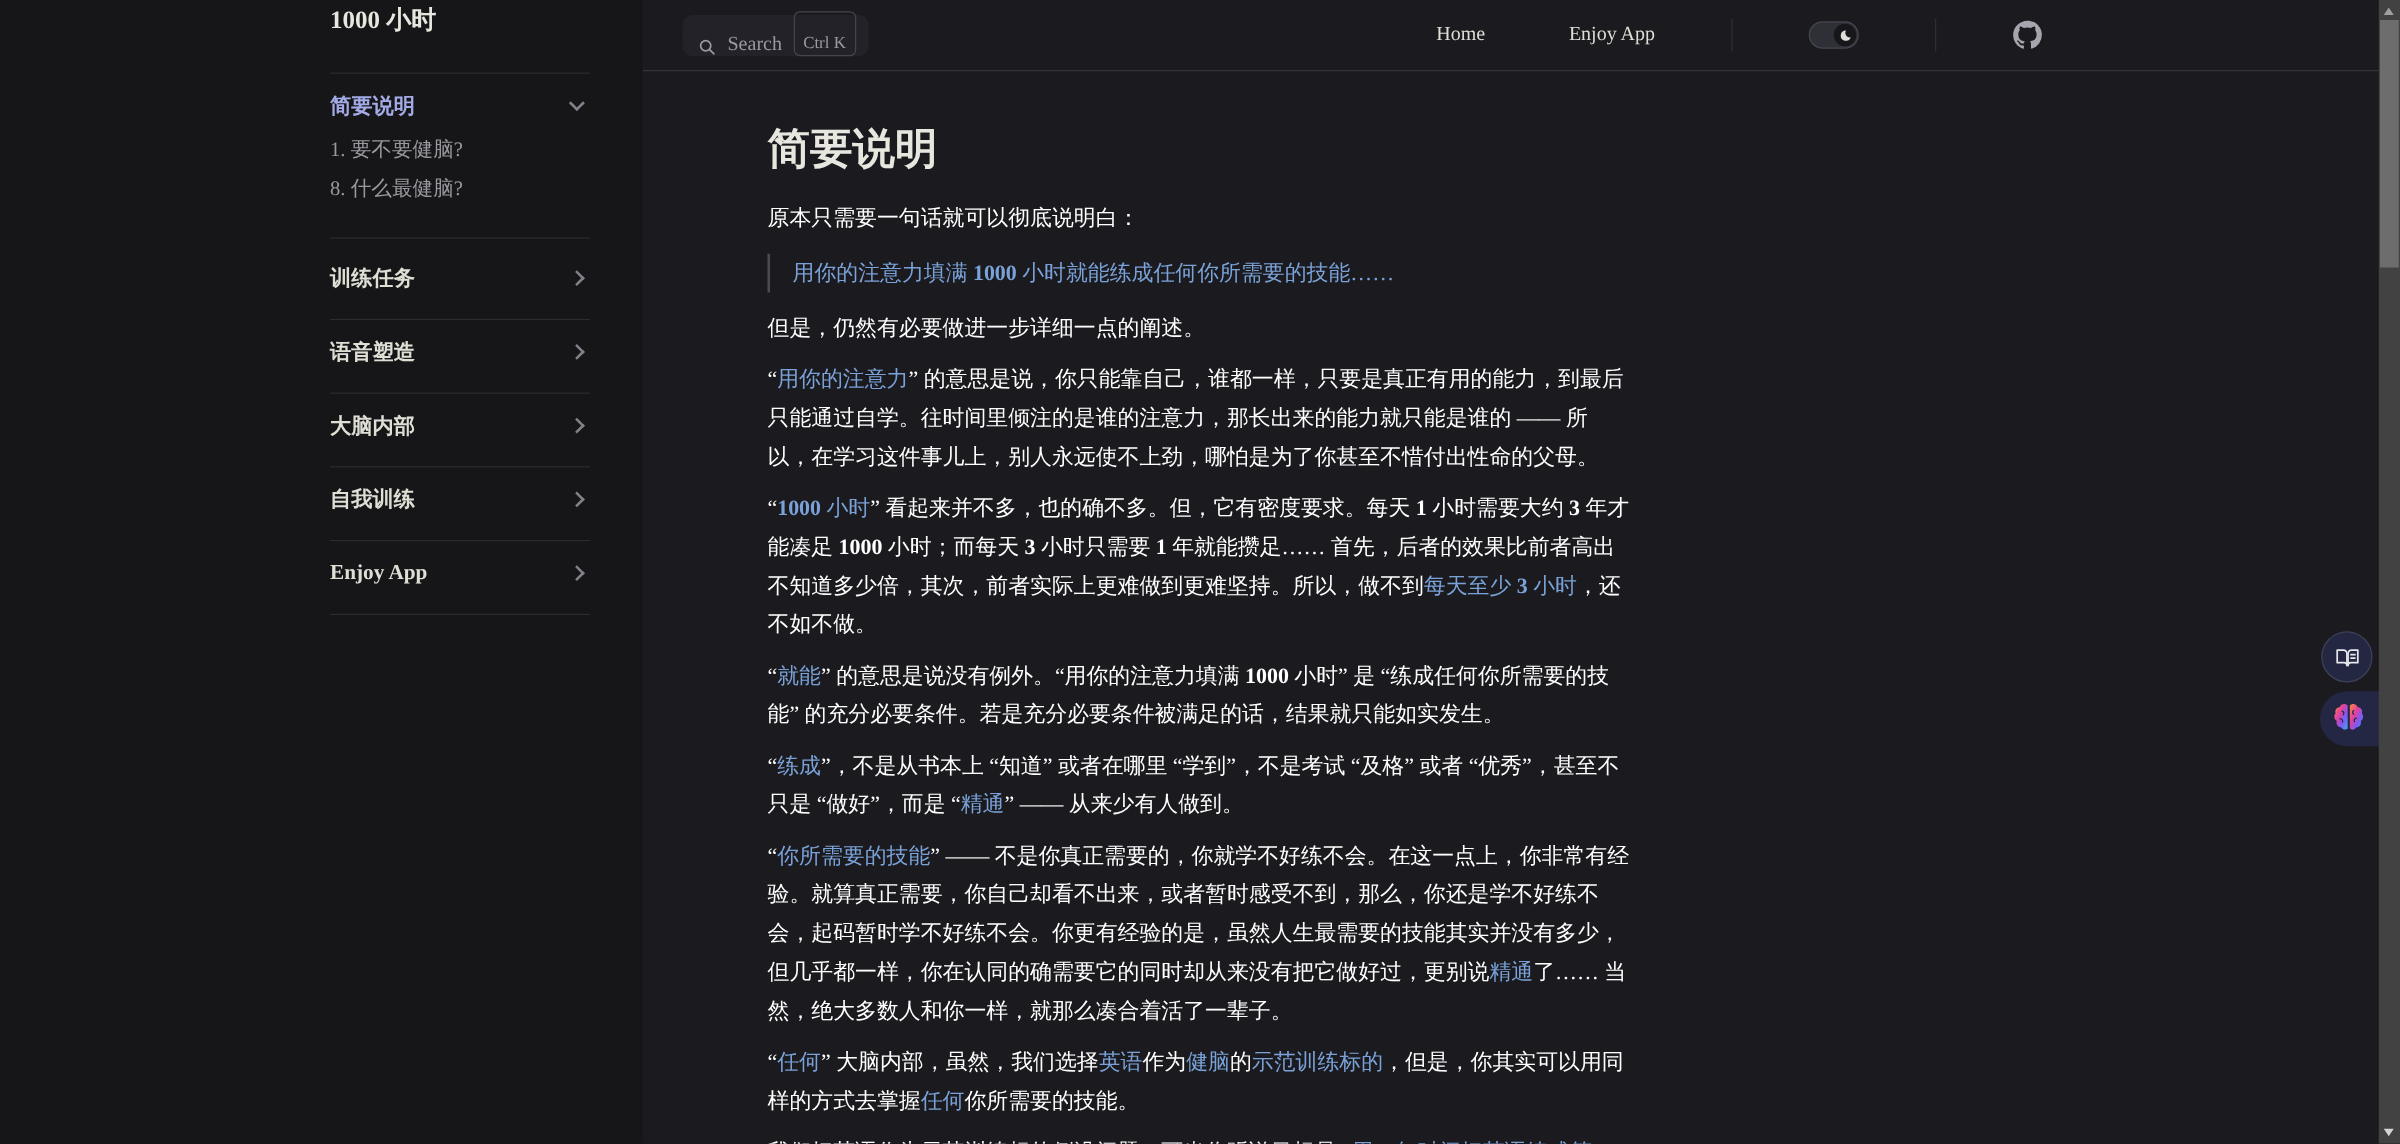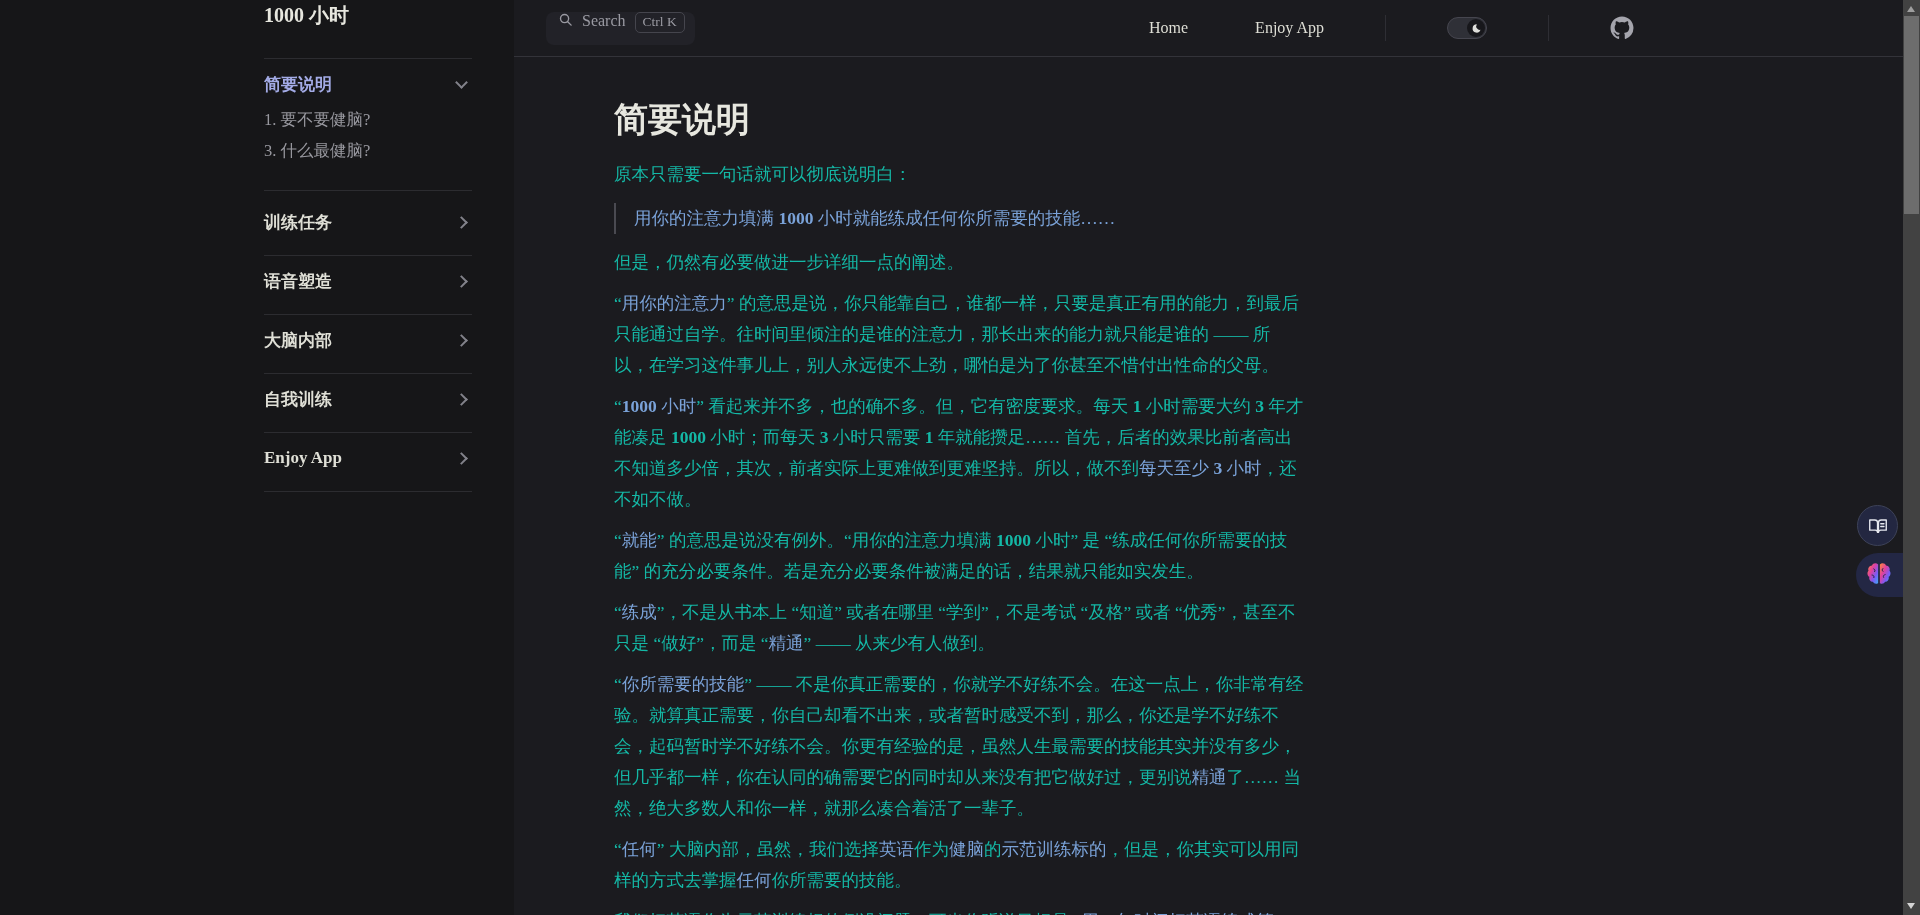--- a/index.html
+++ b/index.html
@@ -40,27 +40,27 @@
     text-decoration: none;
   }
   
   .main { position: absolute; left: 514px; top: 0; width: 1389px; height: 915px; }
   .navbar {
     position: relative; height: 57px;
     border-bottom: 1px solid rgba(60,60,67,.75);
   }
   .search {
     position: absolute; left: 32px; top: 12px; height: 33px;
-    display: flex; align-items: flex-start; gap: 9px;
+    display: flex; align-items: flex-end; gap: 9px;
     background: #222228; border-radius: 8px; padding: 0 10px 0 12px; cursor: pointer;
   }
   .search-label { font-size: 16px; color: #9a9aa2; }
   .kbd {
     font-size: 13.5px; color: #9a9aa2; border: 1px solid #45454d; border-radius: 5px;
-    padding: 1px 7px 2px 7px; background: transparent;
+    padding: 16px 7px 2px 7px; background: transparent;
   }
   .nav-right { position: absolute; right: 269px; top: 0; height: 56px; display: flex; align-items: center; gap: 40px; }
   .nav-link { font-size: 16px; color: #dfdfd6; text-decoration: none; cursor: pointer; }
   .nav-link + .nav-link { margin-left: 27px; }
   .vsep { width: 1px; height: 26px; background: #2e2e34; margin: 0 21px; }
   .switch {
     width: 40px; height: 22px; border-radius: 11px; position: relative;
     background: #2f3037; border: 1px solid #46464f; cursor: pointer; flex: none;
   }
   .knob {
@@ -68,21 +68,21 @@
     background: #17171b; display: flex; align-items: center; justify-content: center;
   }
   .gh { width: 24px; height: 24px; cursor: pointer; flex: none; }
   
   .content { padding: 40px 0 0 100px; width: 790px; }
   .content h1 { font-size: 34px; line-height: 46px; font-weight: 600; margin-bottom: 16px; color: #e7e7df; }
   .content p { font-size: 17.5px; line-height: 31px; margin: 10px 0; width: 690px; color: #d6d6cf; }
   blockquote {
     margin: 13px 0; border-left: 2px solid #4a4a51; padding-left: 18px; width: 690px;
   }
-  .t-p { color: #14b8a6; }
+  .t-p { color: #ffffff; }
   .t-l { color: #7aa2d8; cursor: pointer; }
   .t-b { font-weight: 700; margin-top: 29px; }
   
   .float-book {
     position: absolute; top: 505px; right: 22px; width: 41px; height: 41px; border-radius: 50%;
     background: #232741; border: 1px solid #3d4258; z-index: 40;
     display: flex; align-items: center; justify-content: center; cursor: pointer;
   }
   .float-brain {
     position: absolute; top: 553px; right: 0; width: 64px; height: 44px;
@@ -106,21 +106,21 @@
   <div class="sidebar-inner">
     <div class="site-title">1000 小时</div>
 
     <div class="sgroup first">
       <div class="srow">
         <span class="slabel active">简要说明</span>
         <span class="chev down"></span>
       </div>
       <div class="ssub">
         <a class="ssub-item">1. 要不要健脑?</a>
-        <a class="ssub-item">3. 什么最健脑?</a>
+        <a class="ssub-item">8. 什么最健脑?</a>
       </div>
       <div class="sgroup-sep"></div>
     </div>
 
     <div class="sgroup">
       <div class="srow">
         <span class="slabel">训练任务</span>
         <span class="chev right"></span>
       </div>
     </div>

